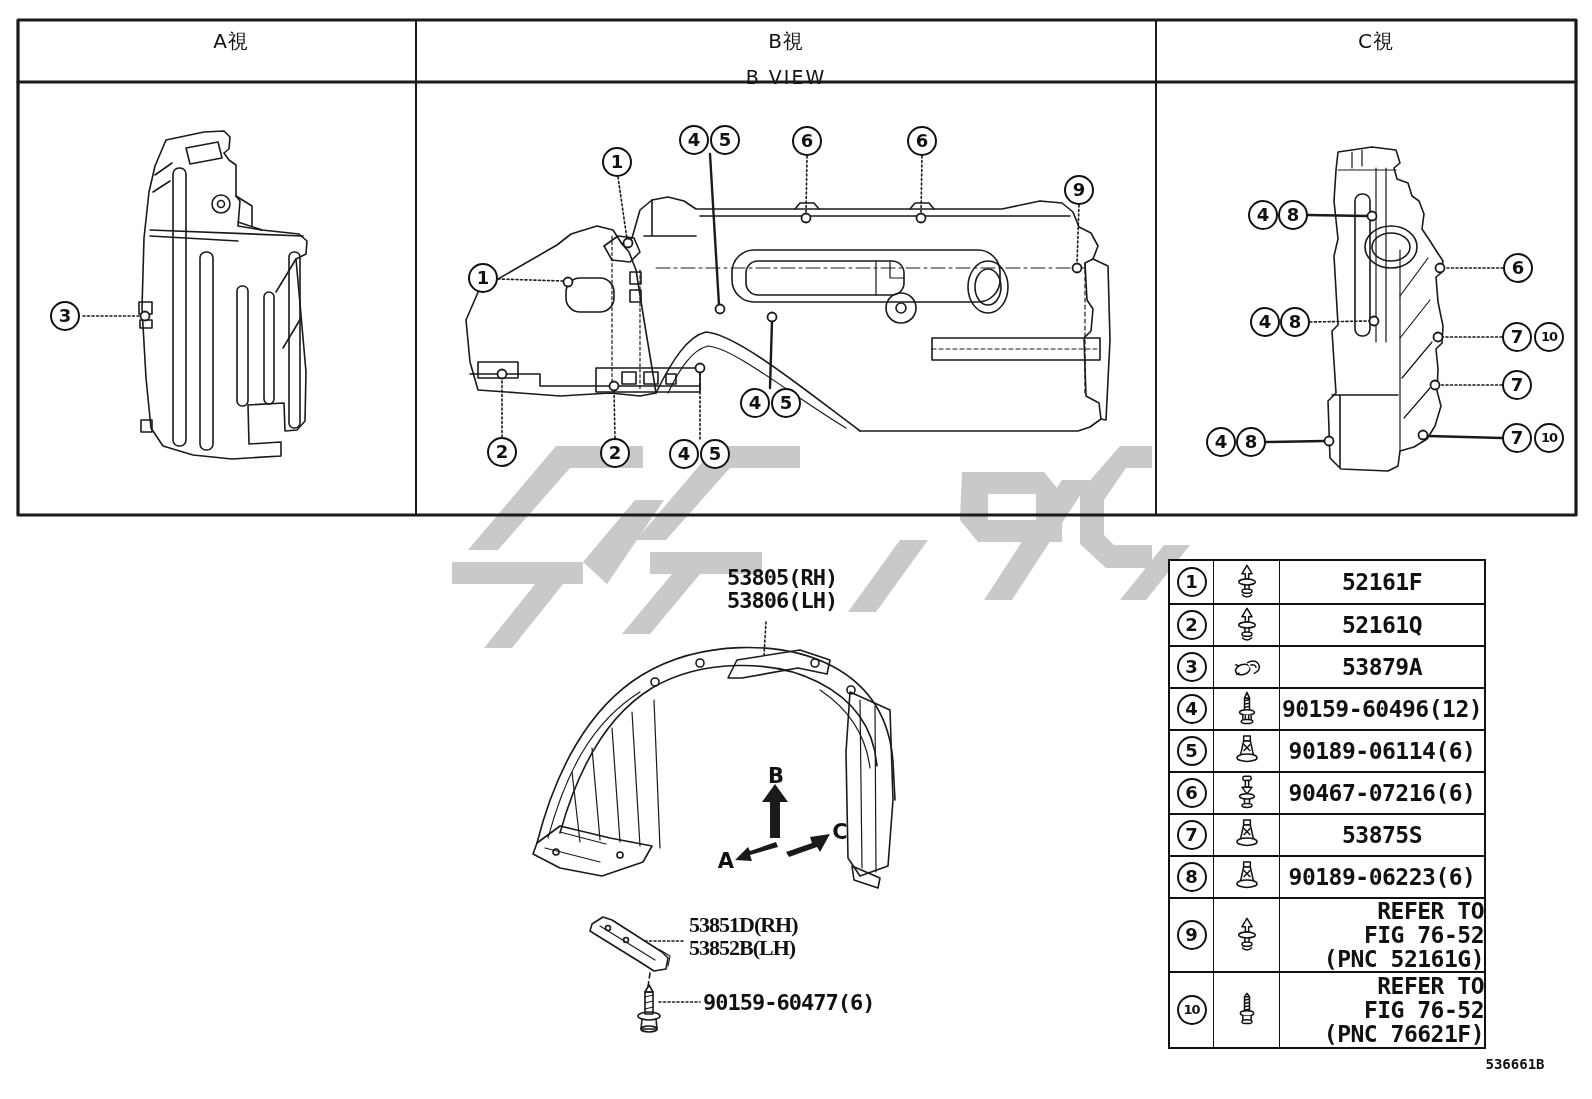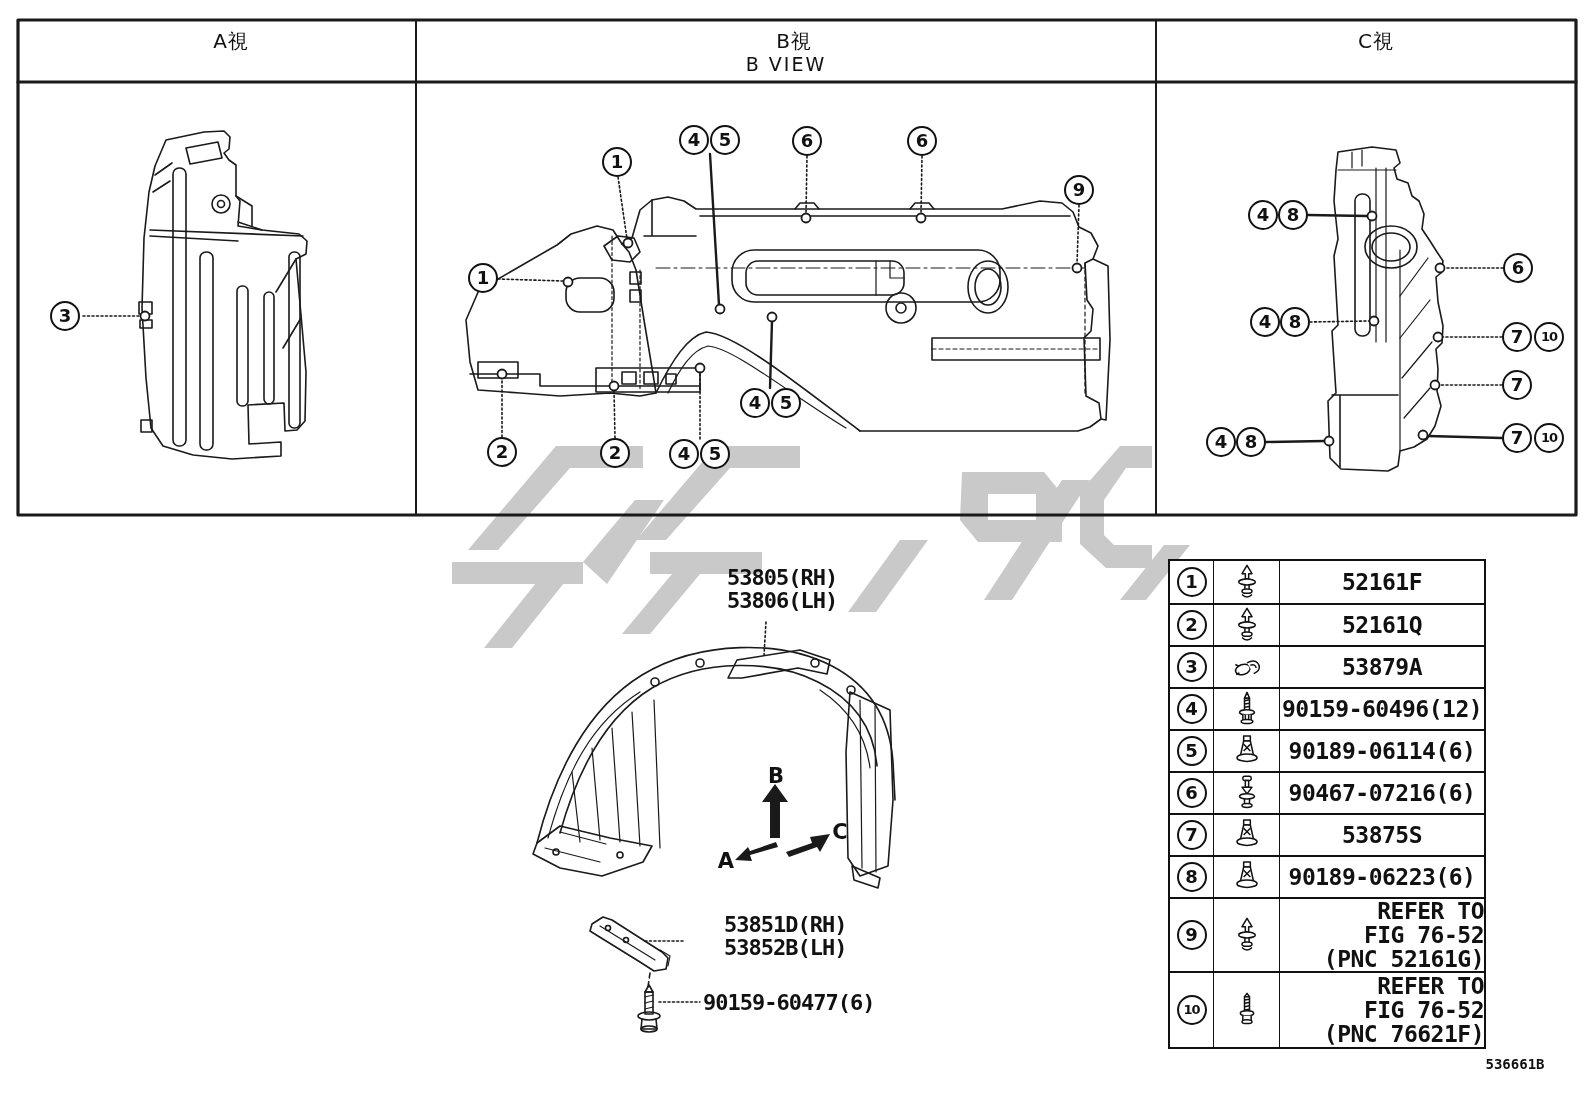--- a/index.html
+++ b/index.html
@@ -255,29 +255,29 @@
           <path d="M15,10 L21,9 M15,14 L21,13 M15,18 L21,17 M15,22 L21,21"></path>
           <ellipse cx="18" cy="26" rx="8" ry="3"></ellipse>
           <path d="M13,29 L13,35 L23,35 L23,29"></path>
           <ellipse cx="18" cy="36" rx="6" ry="2.3"></ellipse>
         </g>
       </symbol>
     </defs>
   </svg>
 
   <div class="vtitle" style="left:32px;top:28px;width:398px;">A視</div>
-  <div class="vtitle" style="left:416px;top:28px;width:740px;margin-left:8px;">B視</div>
-  <div class="vtitle en" style="left:416px;top:53px;width:740px;">B VIEW</div>
+  <div class="vtitle" style="left:416px;top:28px;width:740px;">B視</div>
+  <div class="vtitle en" style="left:416px;top:66px;width:740px;">B VIEW</div>
   <div class="vtitle" style="left:1156px;top:28px;width:440px;">C視</div>
 
   <div class="label-lines pn abs" style="left:727px;top:566px;z-index:2;">
     <div>53805(RH)</div>
     <div>53806(LH)</div>
   </div>
-  <div class="label-lines pn abs" style="left:724px;top:913px;z-index:2;">
+  <div class="label-lines pn abs" style="left:689px;top:913px;z-index:2;font-family:Liberation Serif, serif;">
     <div>53851D(RH)</div>
     <div>53852B(LH)</div>
   </div>
   <div class="label-lines pn abs" style="left:703px;top:991px;z-index:2;">
     <div>90159-60477(6)</div>
   </div>
 
   <div class="axis-label" style="left:776px;top:776px;">B</div>
   <div class="axis-label" style="left:840px;top:832px;">C</div>
   <div class="axis-label" style="left:726px;top:861px;">A</div>

